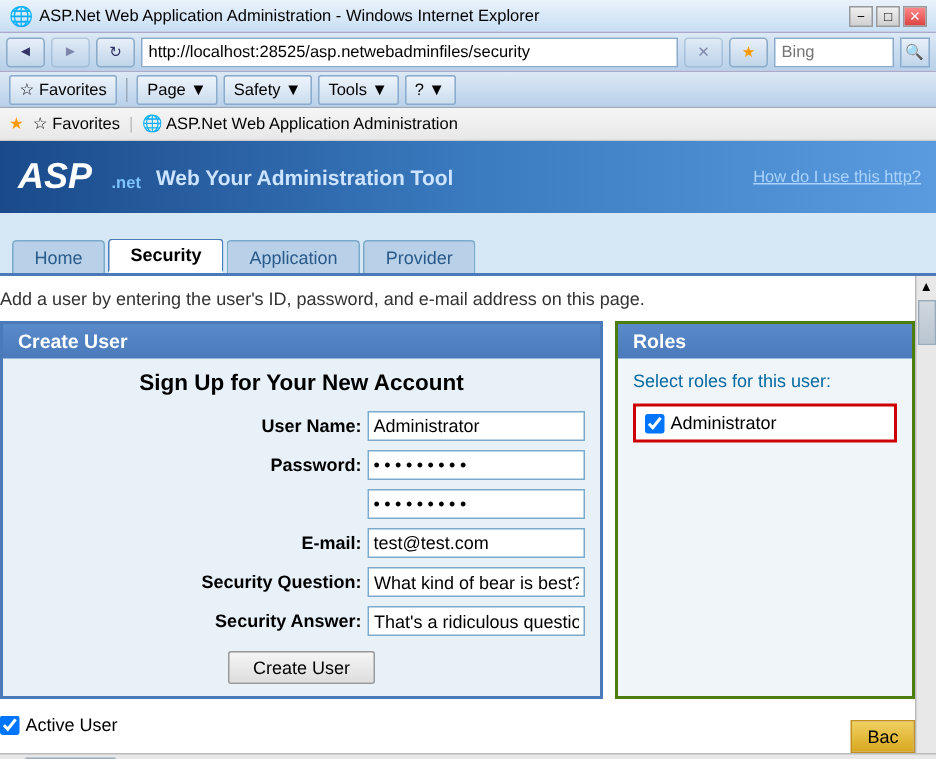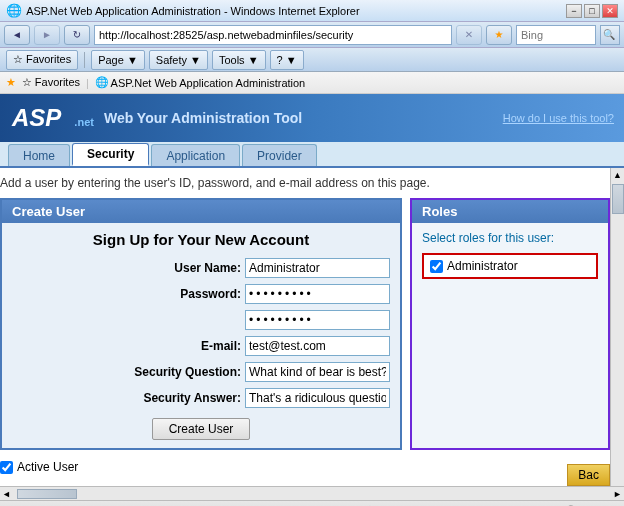--- a/index.html
+++ b/index.html
@@ -120,21 +120,21 @@
       height: 48px;
       display: flex;
       align-items: center;
       padding: 0 12px;
       position: relative;
     }
 
     
     .nav-tabs {
       background: #d6e8f5;
-      height: 26px;
+      height: 42px;
       display: flex;
       align-items: flex-end;
       padding: 0 8px;
       border-bottom: 2px solid #4a7aba;
       gap: 2px;
     }
     .nav-tab {
       height: 22px;
       padding: 0 14px;
       background: #b8d0e8;
@@ -229,21 +229,21 @@
       display: flex;
       align-items: center;
       margin-top: 6px;
       padding: 4px 0;
       font-size: 12px;
     }
 
     
     .roles-panel {
       width: 200px;
-      border: 2px solid #6d28d9;
+      border: 2px solid #4d7c0f;
       background: #f0f5fa;
     }
     .roles-body {
       padding: 8px 10px;
     }
     .roles-desc {
       font-size: 12px;
       margin-bottom: 8px;
       color: #0369a1;
     }
@@ -351,21 +351,21 @@
     <span>ASP.Net Web Application Administration</span>
   </span>
 </div>
 
 <div class="asp-header">
   <div style="display:flex; align-items:baseline; gap:13px;">
     <span style="font-size:24px; font-weight:bold; color:#fff; font-style:italic;">ASP</span>
     <span style="font-size:11px; color:#7fc4ff; font-weight:bold; vertical-align:super;">.net</span>
   </div>
   <div style="color:#cce4ff; font-size:14px; margin-left:10px; font-weight:bold;">Web Your Administration Tool</div>
-  <div style="position:absolute; right:10px; color:#aad4ff; font-size:11px; text-decoration:underline; cursor:pointer;">How do I use this tool?</div>
+  <div style="position:absolute; right:10px; color:#aad4ff; font-size:11px; text-decoration:underline; cursor:pointer;">How do I use this http?</div>
 </div>
 
 <div class="nav-tabs">
   <div class="nav-tab">Home</div>
   <div class="nav-tab active">Security</div>
   <div class="nav-tab">Application</div>
   <div class="nav-tab">Provider</div>
 </div>
 
 <div class="content-area">

